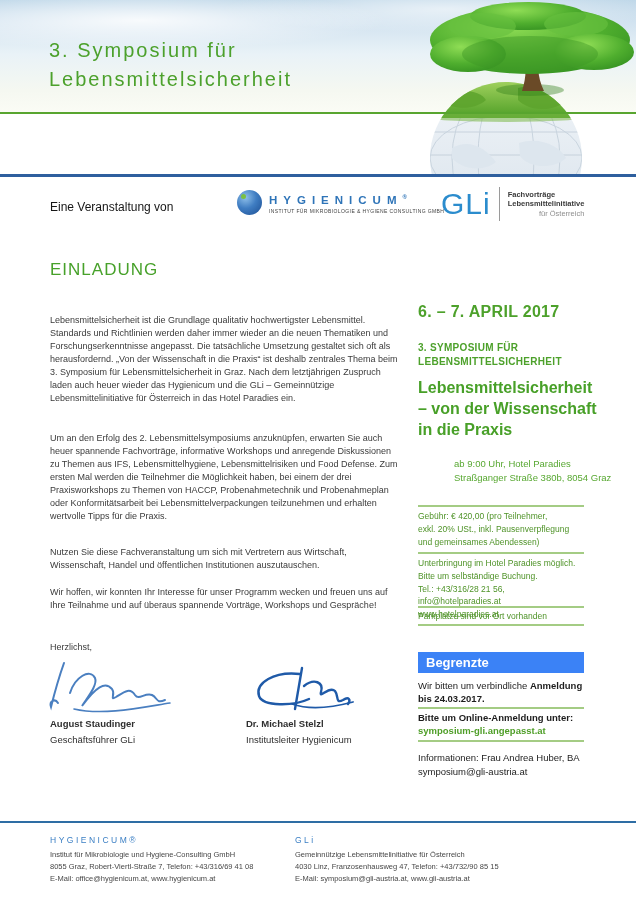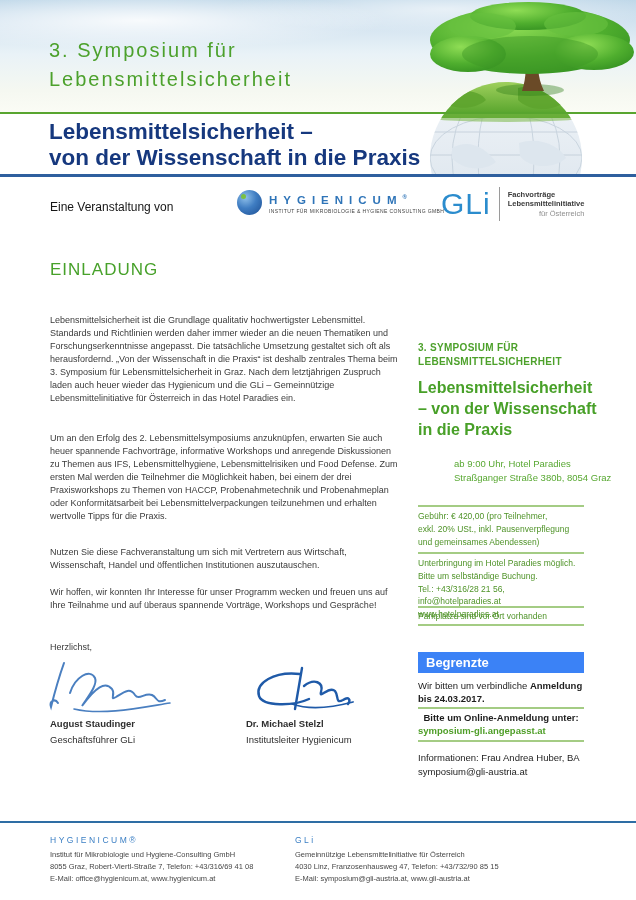--- a/index.html
+++ b/index.html
@@ -67,21 +67,21 @@
   .sb-rule   { height:1.5px; background:#a4cc84; }
   .r1 { top:505px; } .r2 { top:552px; } .r3 { top:606px; } .r4 { top:624px; }
   .r5 { top:707px; } .r6 { top:740px; }
   .sb-info { font-size:8.5px; line-height:12.8px; color:#4f9328; }
   .sb-fee     { top:510px; }
   .sb-accom   { top:557px; }
   .sb-parking { top:610px; }
   .sb-banner { top:652px; height:15px; background:#3b82f6; color:#ffffff; font-size:13px;
     font-weight:700; padding:3px 0 3px 8px; width:158px; }
   .sb-note { top:679px; font-size:9.5px; line-height:13px; color:#1d1d1d; }
-  .sb-online-label { top:712px; font-size:9.5px; font-weight:700; color:#1d1d1d;text-align:center; }
+  .sb-online-label { top:712px; font-size:9.5px; font-weight:700; color:#1d1d1d; }
   .sb-online-url { top:725px; font-size:9.5px; font-weight:700; color:#4f9e28; text-decoration:none; }
   .sb-contact { top:751px; font-size:9.5px; line-height:13.5px; color:#1d1d1d; }
 
   
   .footer-rule { top:821px; left:0; width:636px; height:2px; background:#2e6da4; }
   .f-col { top:835px; }
   .f-left { left:50px; } .f-right { left:295px; }
   .f-brand { font-size:8.5px; letter-spacing:2.5px; color:#3b7fc4; }
   .f-lines { font-size:7.5px; line-height:12px; color:#474747; margin-top:4px; }
 </style>
@@ -138,22 +138,20 @@
     <ellipse cx="104" cy="16" rx="58" ry="14" fill="url(#folG)"></ellipse>
     <ellipse cx="58" cy="26" rx="34" ry="13" fill="#67c03f" opacity="0.65"></ellipse>
     <ellipse cx="152" cy="24" rx="32" ry="12" fill="#67c03f" opacity="0.65"></ellipse>
     <ellipse cx="106" cy="54" rx="68" ry="18" fill="#3f9626" opacity="0.45"></ellipse>
   </svg>
 
   <div class="abs rule-green-top"></div>
   <div class="abs rule-blue-top"></div>
   <div class="abs series-title pre">3. Symposium für
 Lebensmittelsicherheit</div>
-  <div class="abs main-title pre">Lebensmittelsicherheit –
-von der Wissenschaft in die Praxis</div>
 
   <div class="abs organizer-label">Eine Veranstaltung von</div>
 
   <div class="abs hyg-logo">
     <div class="hyg-sphere"></div>
     <div>
       <div class="hyg-word"><span>HYGIENICUM</span><sup>®</sup></div>
       <div class="hyg-caption">INSTITUT FÜR MIKROBIOLOGIE &amp; HYGIENE CONSULTING GMBH</div>
     </div>
   </div>
@@ -190,20 +188,21 @@
 
   <div class="abs signatory signatory-1">
     <span class="nm">August Staudinger</span>
     <span class="rl">Geschäftsführer GLi</span>
   </div>
   <div class="abs signatory signatory-2">
     <span class="nm">Dr. Michael Stelzl</span>
     <span class="rl">Institutsleiter Hygienicum</span>
   </div>
 
+  <div class="abs sb sb-date">6. – 7. APRIL 2017</div>
   <div class="abs sb sb-series pre">3. SYMPOSIUM FÜR
 LEBENSMITTELSICHERHEIT</div>
   <div class="abs sb sb-title pre">Lebensmittelsicherheit
 – von der Wissenschaft
 in die Praxis</div>
   <div class="abs sb sb-venue pre">ab 9:00 Uhr, Hotel Paradies
 Straßganger Straße 380b, 8054 Graz</div>
 
   <div class="abs sb sb-rule r1"></div>
   <div class="abs sb sb-info sb-fee pre">Gebühr: € 420,00 (pro Teilnehmer,

